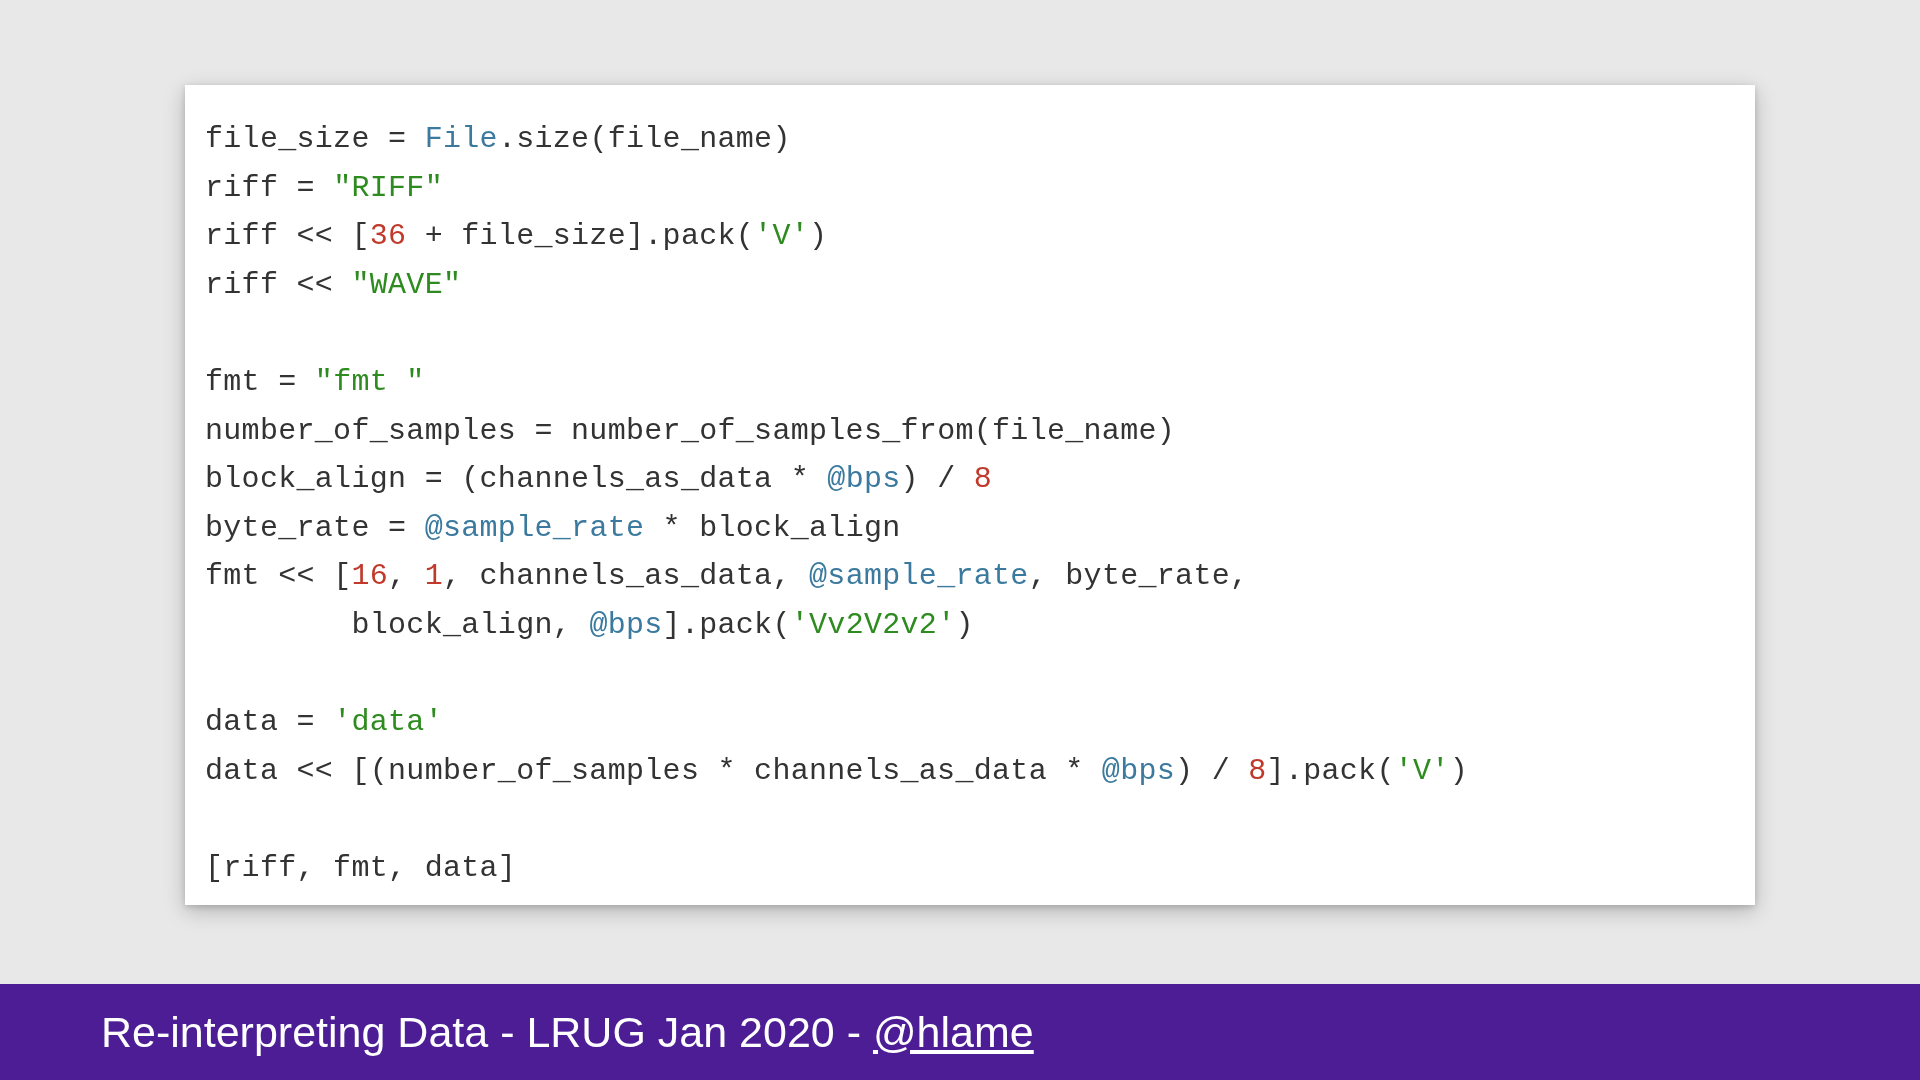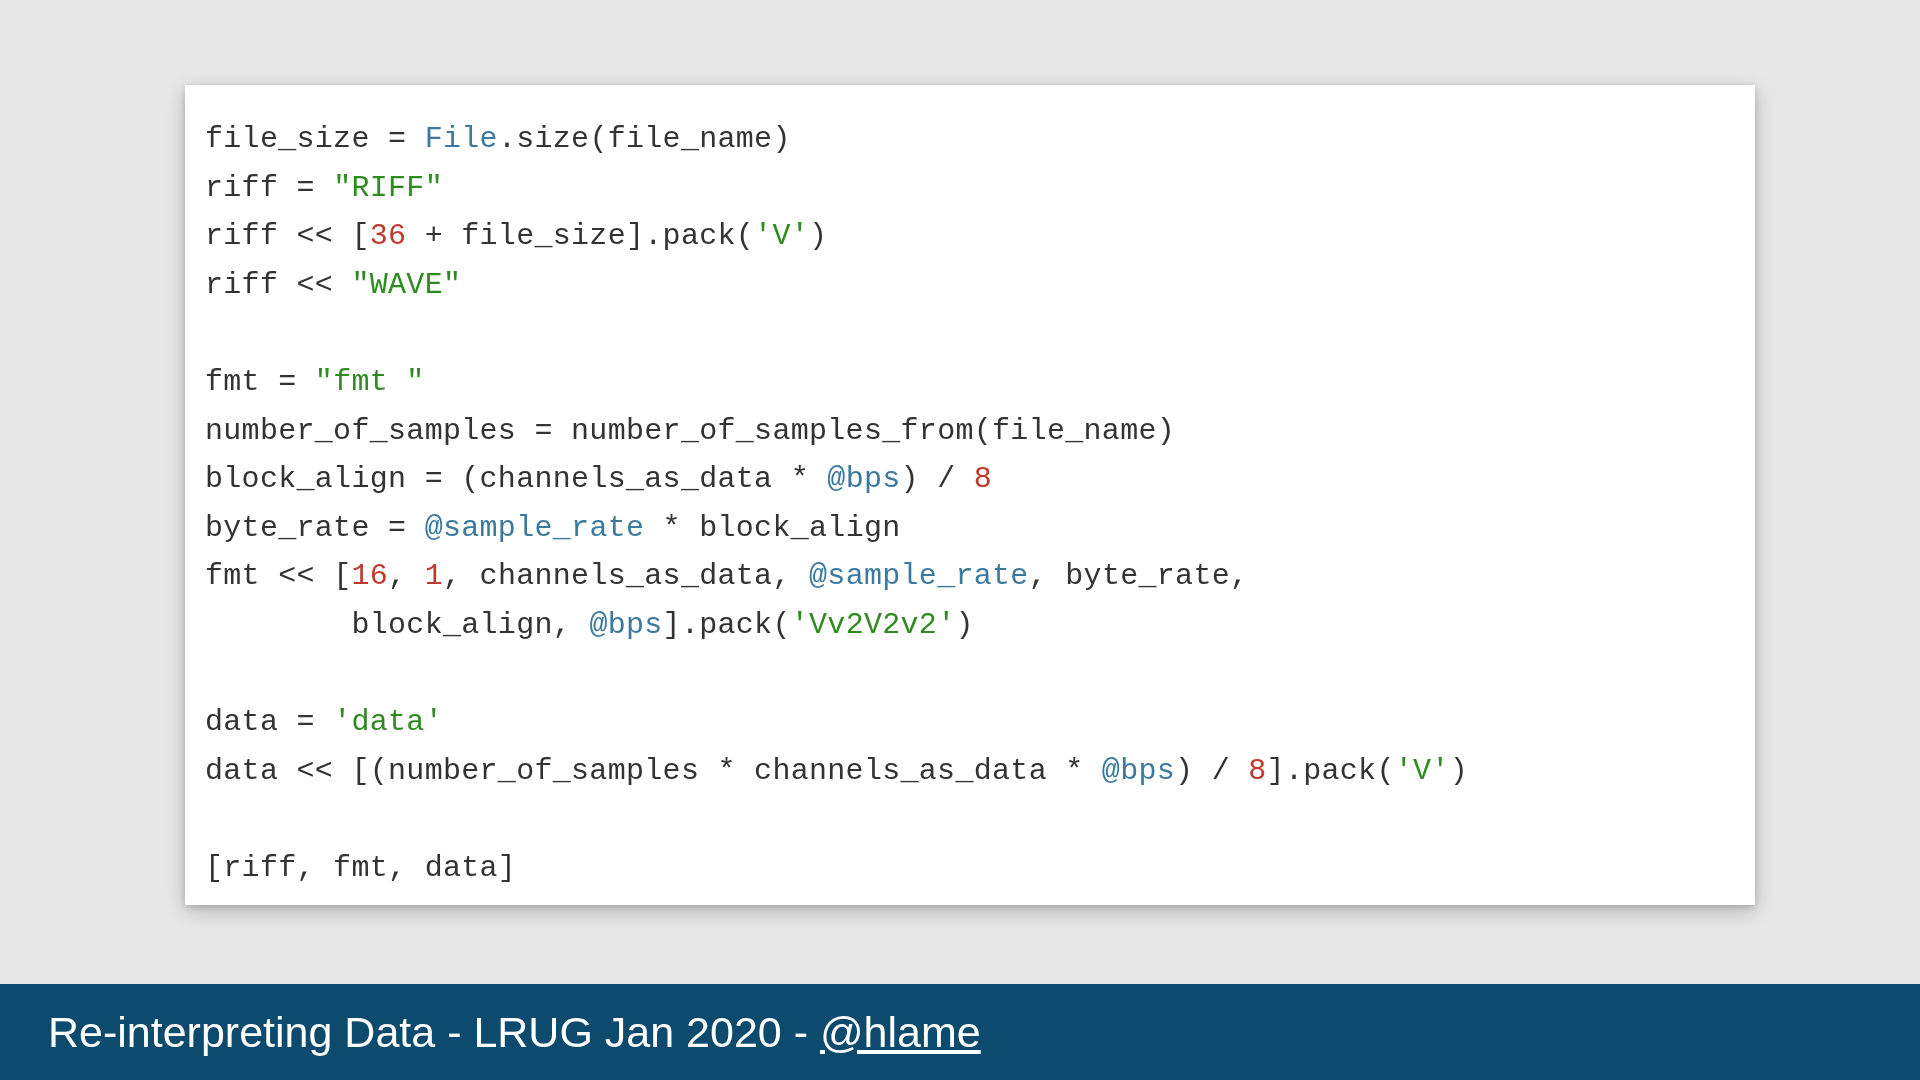--- a/index.html
+++ b/index.html
@@ -37,24 +37,24 @@
     .tk-const { color: #3b7a9e; }
     .tk-str { color: #2e8b1f; }
     .tk-num { color: #c0392b; }
     .tk-ivar { color: #3b7a9e; }
     .footer-bar {
       position: absolute;
       bottom: 0;
       left: 0;
       width: 100%;
       height: 96px;
-      background: #0c4a6e;
+      background: #4c1d95;
       display: flex;
       align-items: center;
-      padding-left: 48px;
+      padding-left: 101px;
     }
     .footer-text {
       color: #ffffff;
       font-family: 'Helvetica Neue', Arial, sans-serif;
       font-size: 43px;
       font-weight: 300;
     }
     .footer-handle {
       text-decoration: underline;
     }

